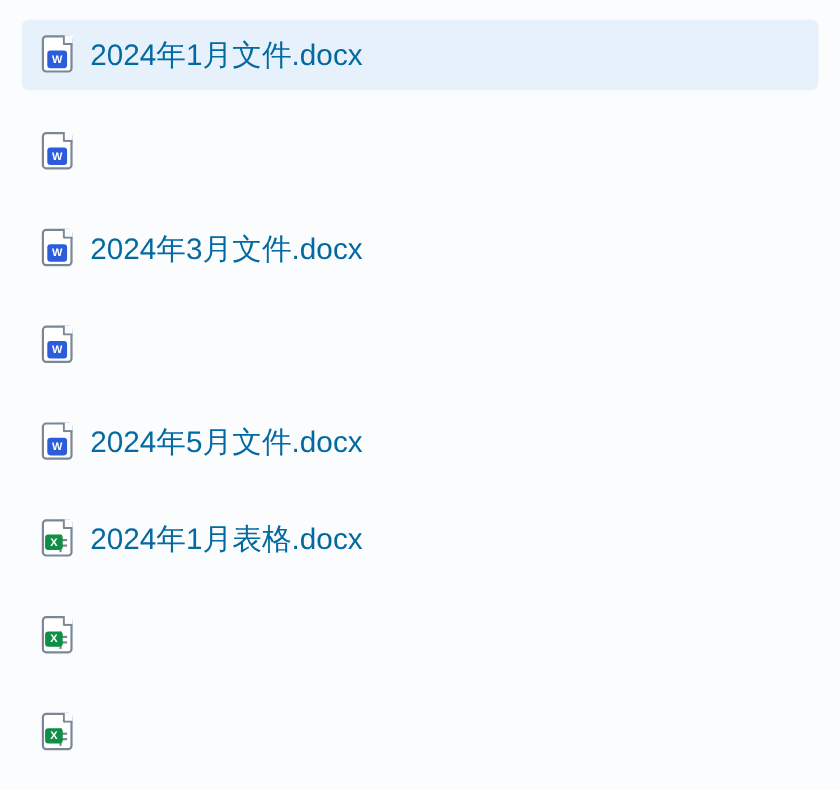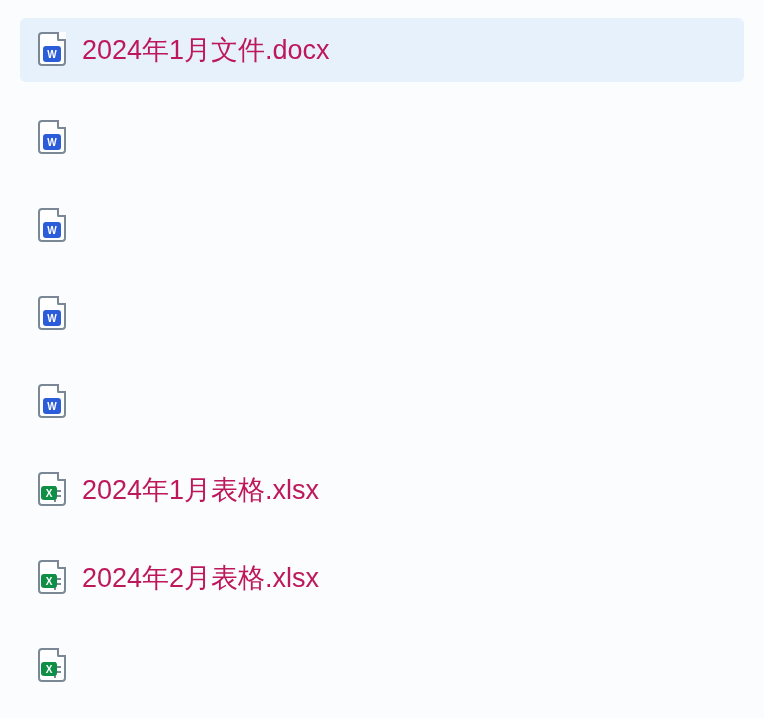--- a/index.html
+++ b/index.html
@@ -30,21 +30,21 @@
       padding-right: 18px;
     }
     .file-icon {
       width: 30px;
       height: 36px;
       margin-right: 14px;
       flex-shrink: 0;
     }
     .file-name {
       font-size: 27px;
-      color: #be185d;
+      color: #0369a1;
       white-space: nowrap;
     }
     
     .icon-docx {
       position: relative;
     }
     .icon-docx .page {
       width: 28px;
       height: 34px;
       border: 2px solid #7a8896;
@@ -163,60 +163,61 @@
     </div>
   </div>
 
   <div class="file-item">
     <div class="file-icon icon-docx">
       <div class="page">
           <div class="fold"></div>
           <div class="badge">W</div>
         </div>
     </div>
-  </div>
-
-  <div class="file-item">
-    <div class="file-icon icon-docx">
-      <div class="page">
-          <div class="fold"></div>
-          <div class="badge">W</div>
-        </div>
-    </div>
-  </div>
-
-  <div class="file-item">
-    <div class="file-icon icon-docx">
-      <div class="page">
-          <div class="fold"></div>
-          <div class="badge">W</div>
-        </div>
-    </div>
+    <span class="file-name">2024年3月文件.docx</span>
+  </div>
+
+  <div class="file-item">
+    <div class="file-icon icon-docx">
+      <div class="page">
+          <div class="fold"></div>
+          <div class="badge">W</div>
+        </div>
+    </div>
+  </div>
+
+  <div class="file-item">
+    <div class="file-icon icon-docx">
+      <div class="page">
+          <div class="fold"></div>
+          <div class="badge">W</div>
+        </div>
+    </div>
+    <span class="file-name">2024年5月文件.docx</span>
   </div>
 
   <div class="file-item">
     <div class="file-icon icon-xlsx">
       <div class="page">
           <div class="fold"></div>
           <div class="grid"></div>
           <div class="badge">X</div>
         </div>
     </div>
-    <span class="file-name">2024年1月表格.xlsx</span>
+    <span class="file-name">2024年1月表格.docx</span>
   </div>
 
   <div class="file-item">
     <div class="file-icon icon-xlsx">
       <div class="page">
           <div class="fold"></div>
           <div class="grid"></div>
           <div class="badge">X</div>
         </div>
     </div>
-    <span class="file-name">2024年2月表格.xlsx</span>
   </div>
 
   <div class="file-item">
     <div class="file-icon icon-xlsx">
       <div class="page">
           <div class="fold"></div>
           <div class="grid"></div>
           <div class="badge">X</div>
         </div>
     </div>

